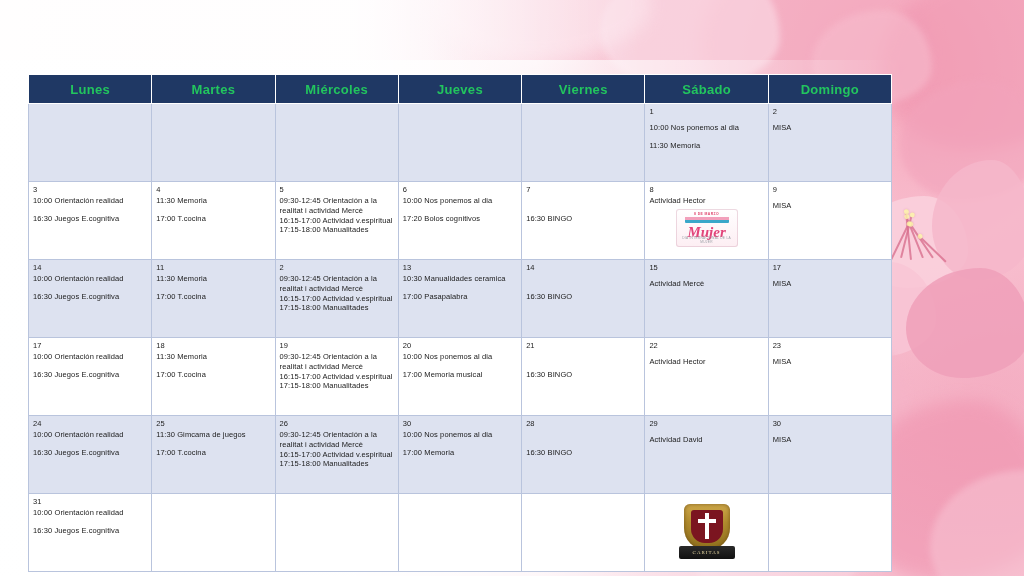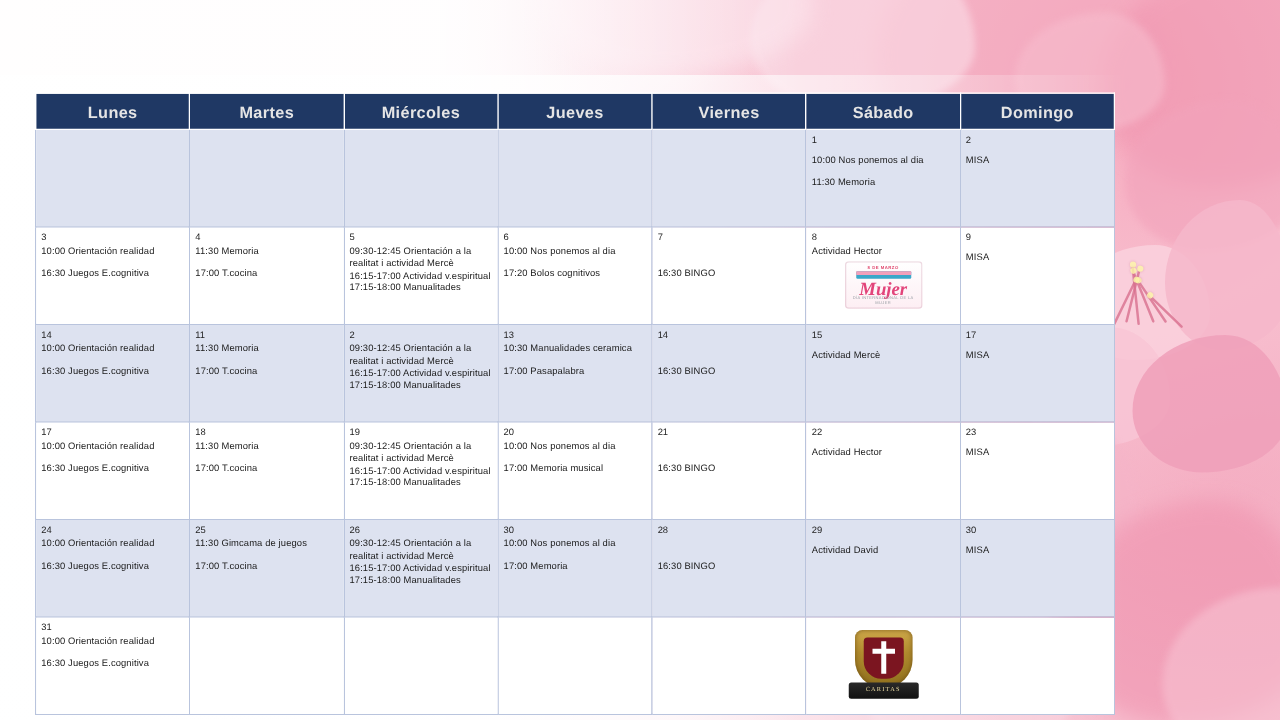--- a/index.html
+++ b/index.html
@@ -91,21 +91,21 @@
   .calendar {
     position: absolute;
     left: 28px;
     top: 74px;
     width: 864px;
     border-collapse: collapse;
     table-layout: fixed;
   }
   .calendar th {
     background: #1f3864;
-    color: #e5e5e5;
+    color: #22c55e;
     font-size: 13px;
     font-weight: 700;
     height: 26px;
     border: 1px solid #ffffff;
     text-align: center;
     vertical-align: middle;
     letter-spacing: .3px;
   }
   .calendar td {
     border: 1px solid #b9c4dd;

